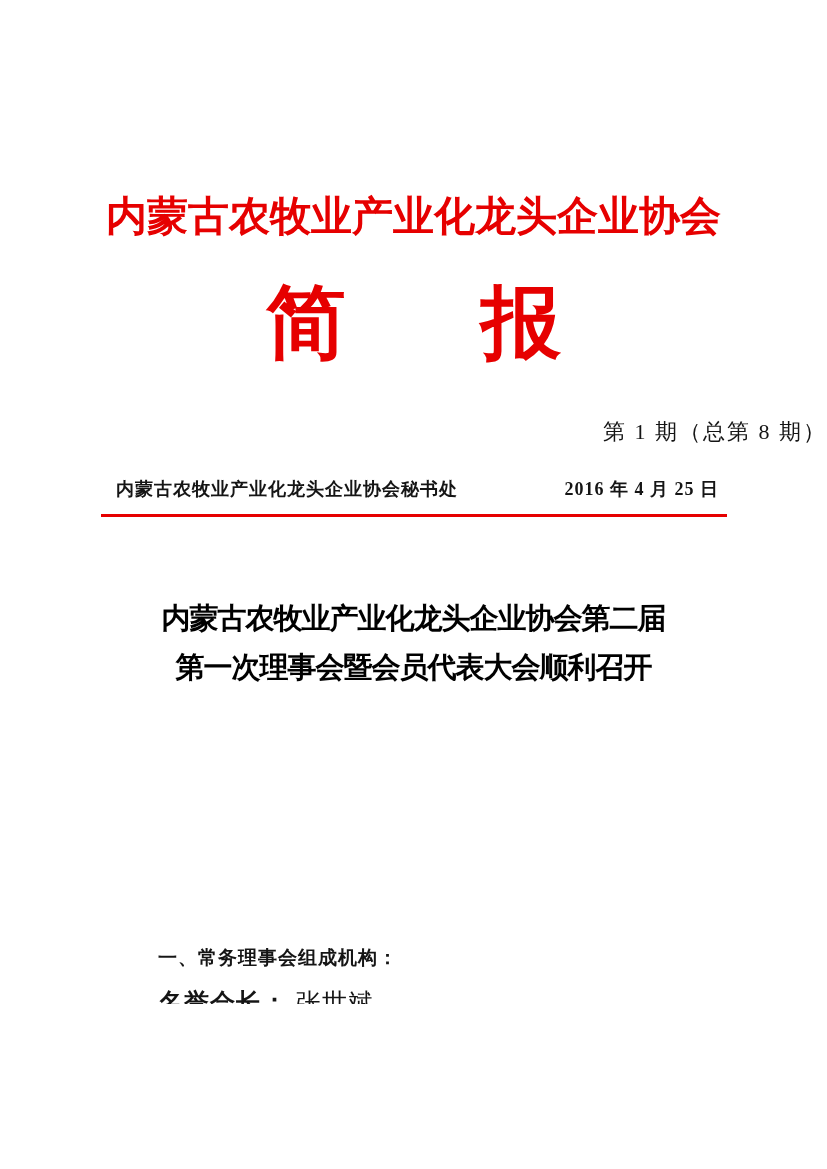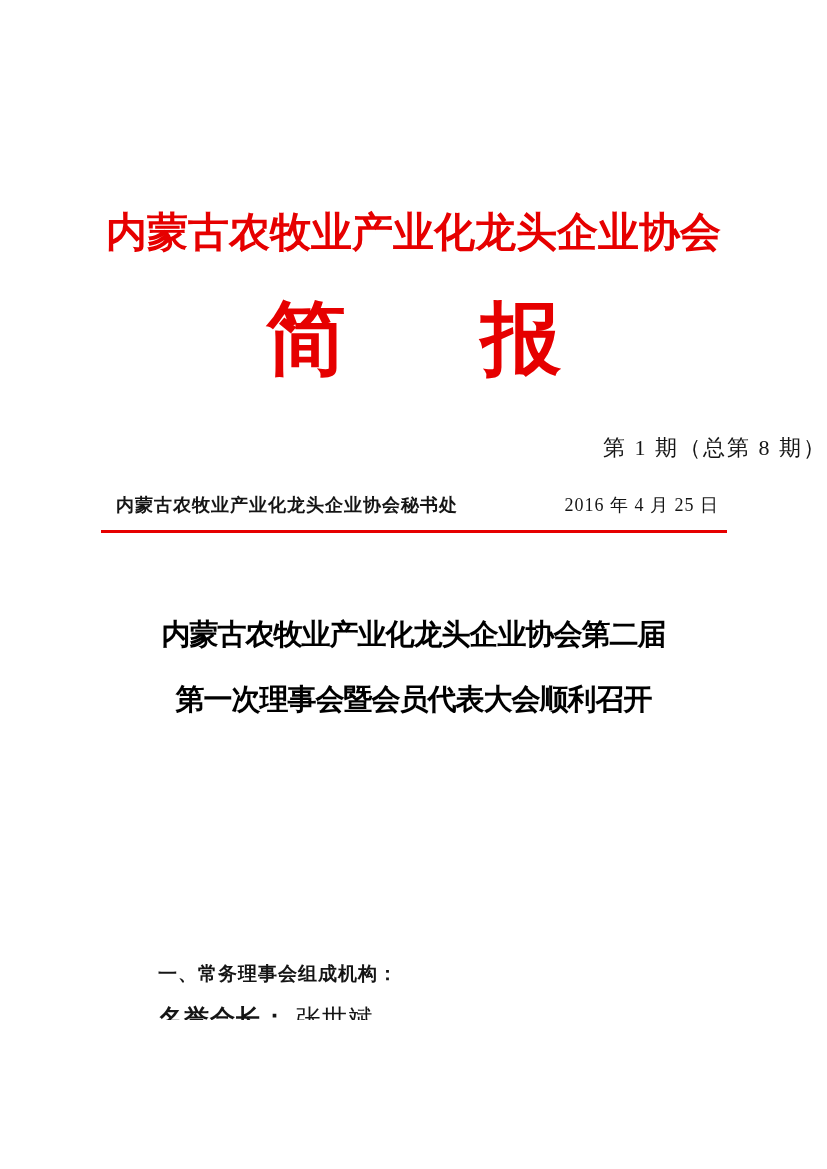--- a/index.html
+++ b/index.html
@@ -8,21 +8,21 @@
   }
   html,body{
     margin:0;
     padding:0;
     background:#ffffff;
   }
   .page{
     position:relative;
     width:827px;
     height:1004px;
-    margin:16px auto;
+    margin:0 auto;
     background:#ffffff;
     overflow:hidden;
     font-family:"Liberation Serif","DejaVu Serif",serif;
     color:var(--ink);
   }
   
   .org-title{
     position:absolute;
     top:194px; left:0; right:0;
     text-align:center;
@@ -54,41 +54,41 @@
   .info-row{
     position:absolute;
     top:477px; left:116px; right:108px;
     display:flex;
     justify-content:space-between;
     align-items:baseline;
     font-size:18px;
     color:var(--ink);
   }
   .publisher{ font-weight:bold; letter-spacing:1px; }
-  .issue-date{ font-weight:normal; letter-spacing:1px; }
+  .issue-date{ font-weight:bold; letter-spacing:1px; }
   .red-rule{
     position:absolute;
     top:514px; left:101px; right:100px;
     height:3px;
     background:var(--red);
   }
   
   .article-title-1,
   .article-title-2{
     position:absolute;
     left:0; right:0;
     text-align:center;
     font-size:29px;
     font-weight:bold;
     color:#000;
     letter-spacing:-1px;
     white-space:nowrap;
   }
   .article-title-1{ top:599px; }
-  .article-title-2{ top:664px; }
+  .article-title-2{ top:648px; }
   
   .body-par{
     position:absolute;
     top:778px; left:102px; width:626px;
     font-size:25px;
     line-height:41px;
     text-align:justify;
     text-indent:2em;
     letter-spacing:1px;
     color:var(--ink);

